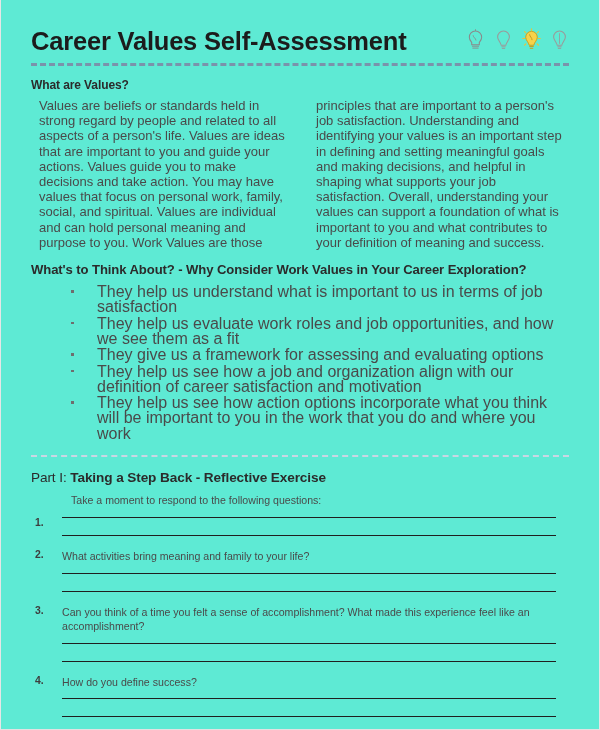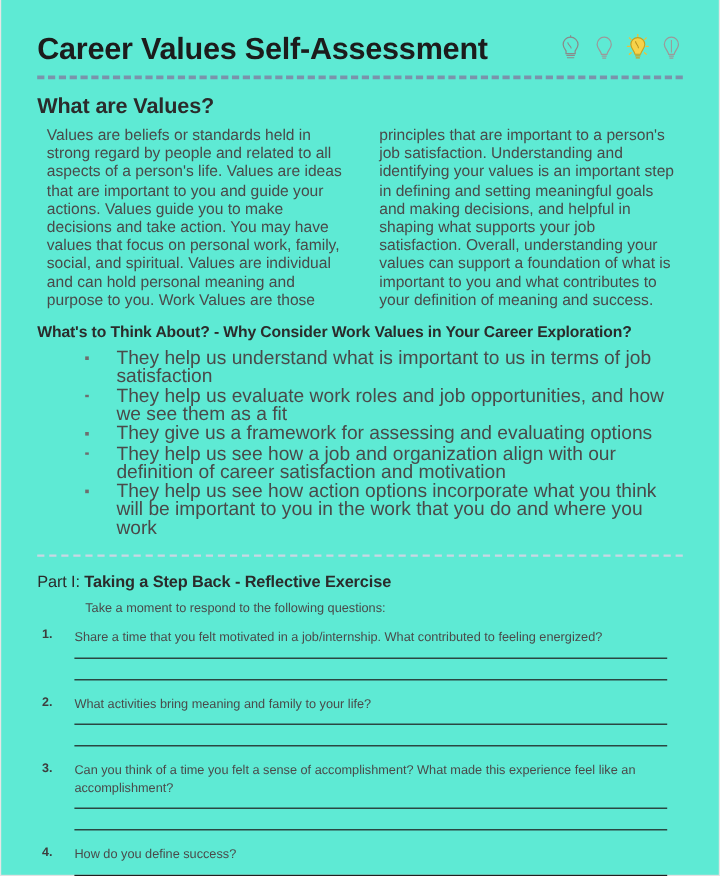--- a/index.html
+++ b/index.html
@@ -60,21 +60,21 @@
     margin-top: 8px;
     height: 0;
     border-top: 3px dashed #7a93ab;
   }
   .divider.faint {
     border-top: 2px dashed #c9d7e3;
   }
 
   
   .sec-heading {
-    font-size: 18px;
+    font-size: 12px;
     font-weight: bold;
     color: #2b2b2b;
     margin-top: 12px;
     letter-spacing: -0.1px;
   }
   .sec-heading.wide {
     font-size: 13.1px;
     white-space: nowrap;
   }
 
@@ -241,21 +241,20 @@
   <div class="part-heading">
     <span class="part-label">Part I: </span><span class="part-title">Taking a Step Back - Reflective Exercise</span>
   </div>
 
   <div class="intro-line">Take a moment to respond to the following questions:</div>
 
   <div class="questions">
 
     <div class="q">
       <div class="q-num">1.</div>
-      <div class="q-text">Share a time that you felt motivated in a job/internship.  What contributed to feeling energized?</div>
       <div class="answer-lines">
         <div class="answer-line"></div>
         <div class="answer-line"></div>
       </div>
     </div>
 
     <div class="q">
       <div class="q-num">2.</div>
       <div class="q-text">What activities bring meaning and family to your life?</div>
       <div class="answer-lines">

